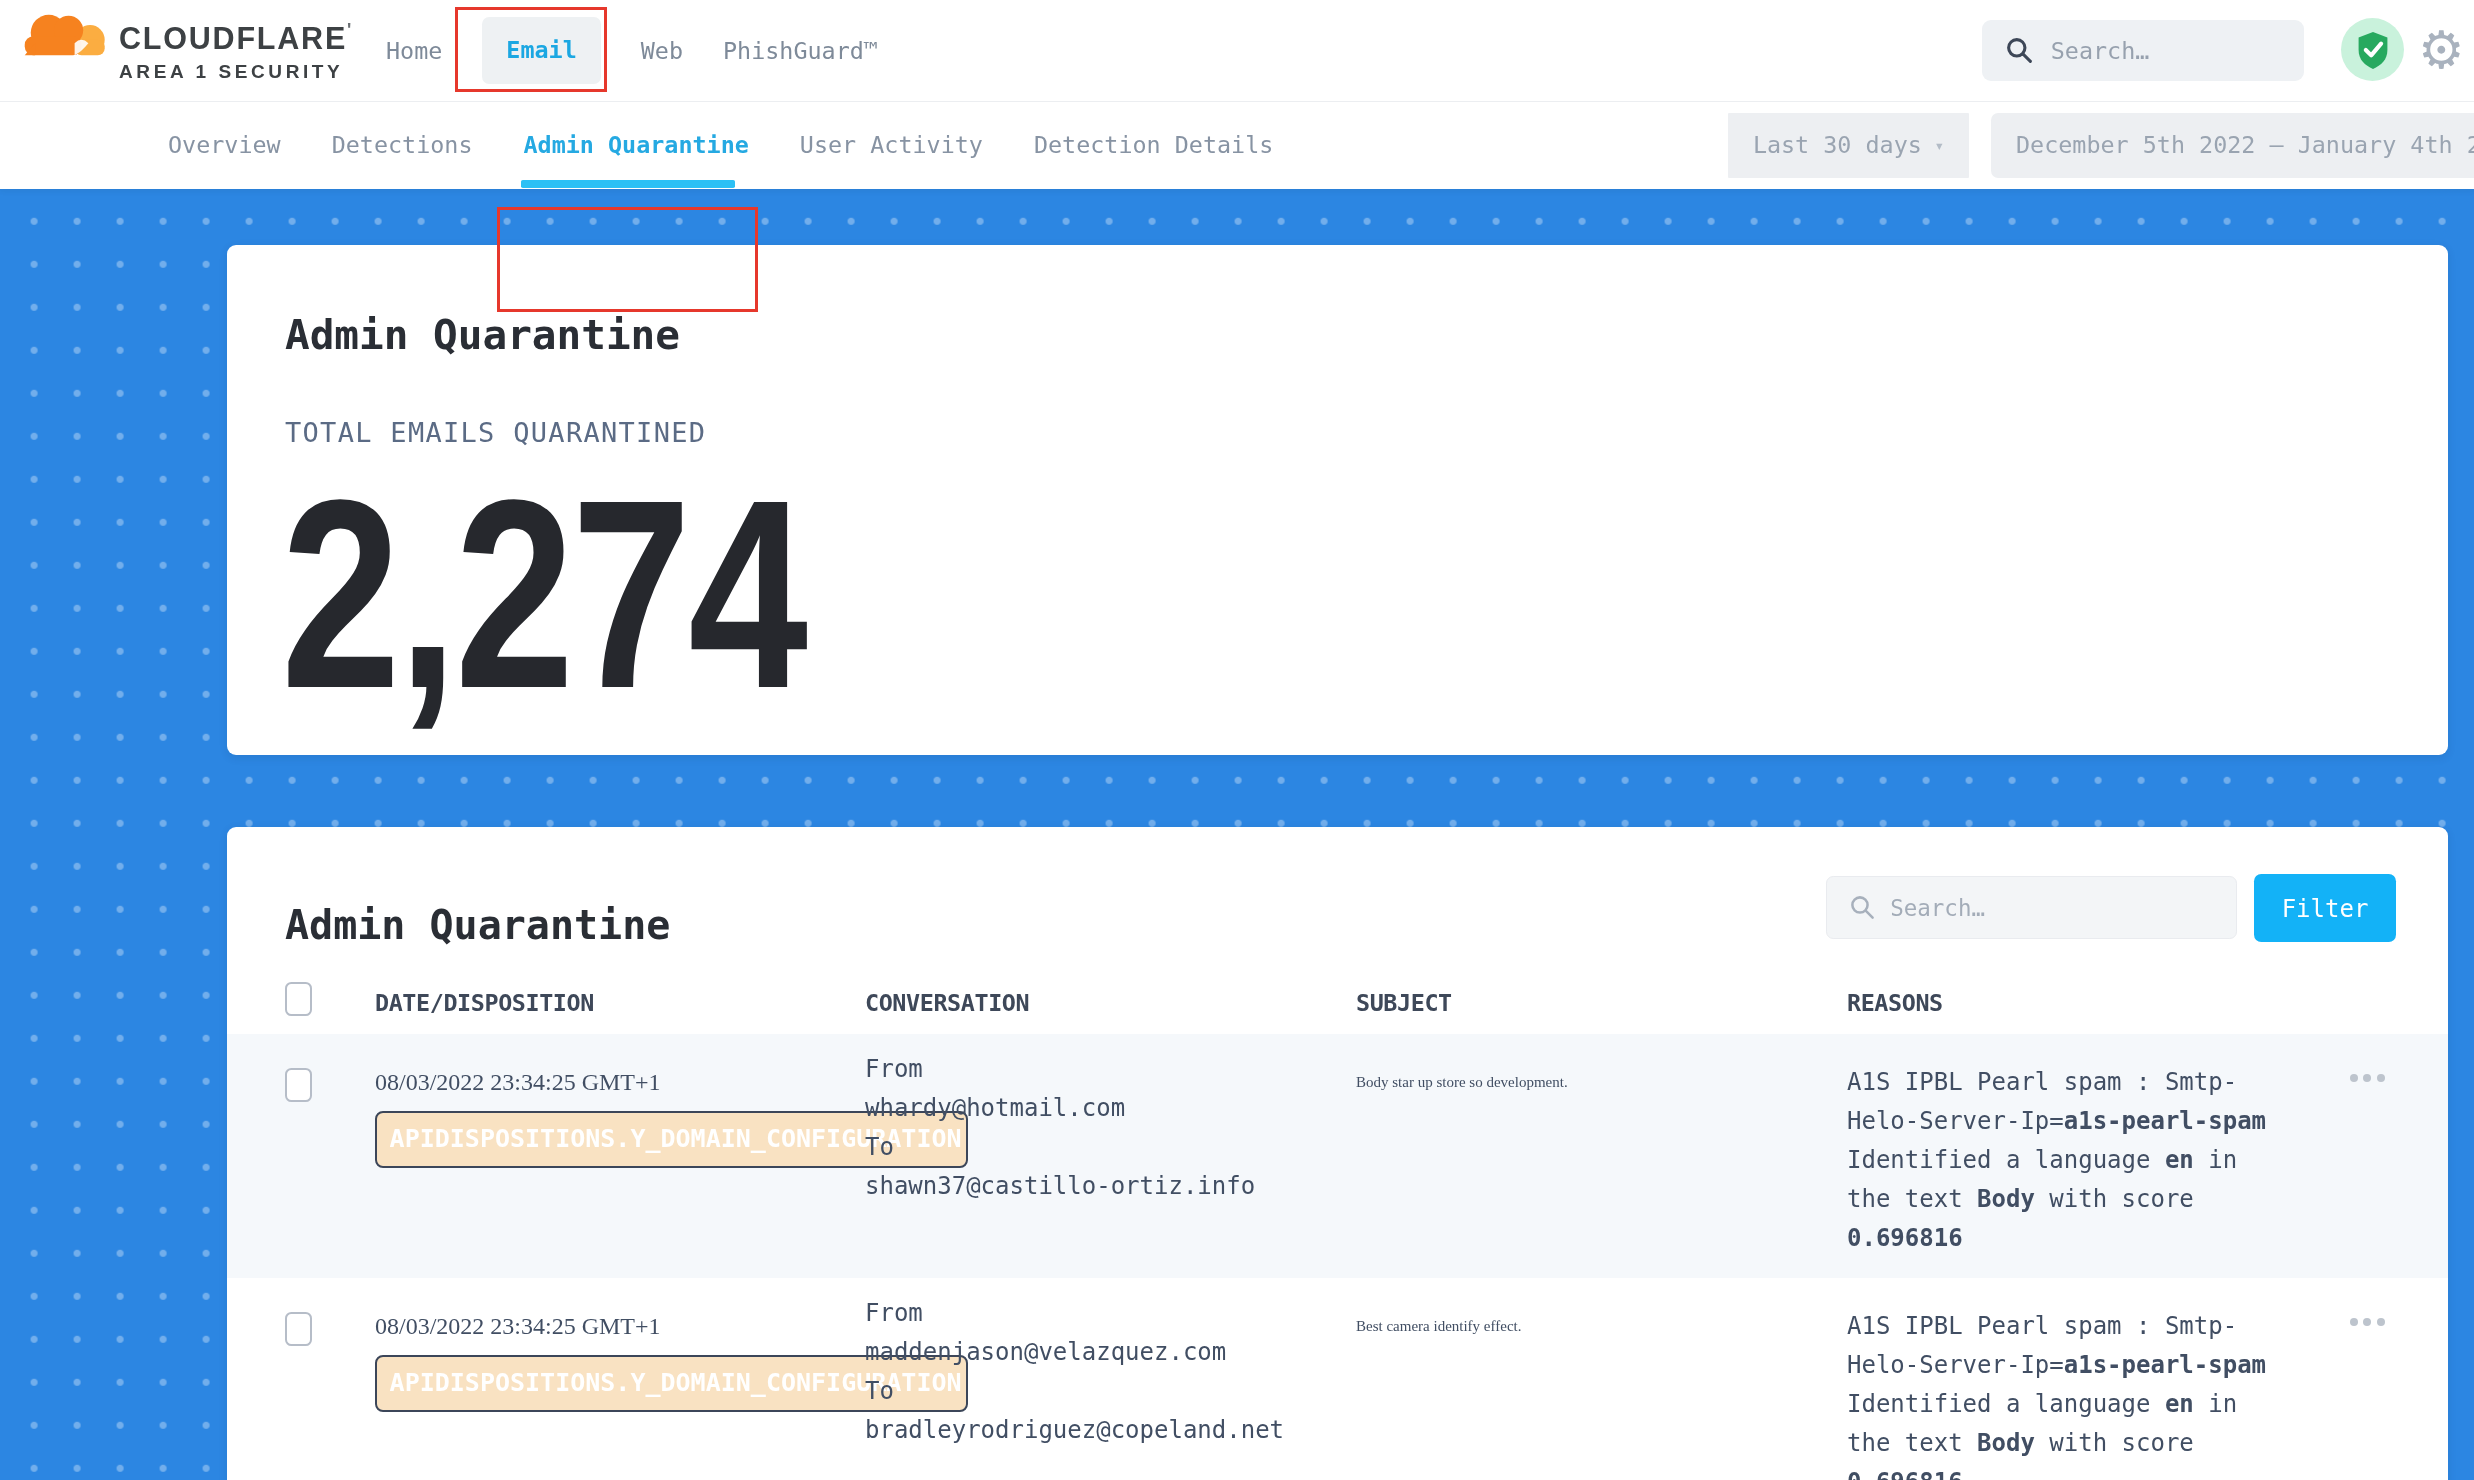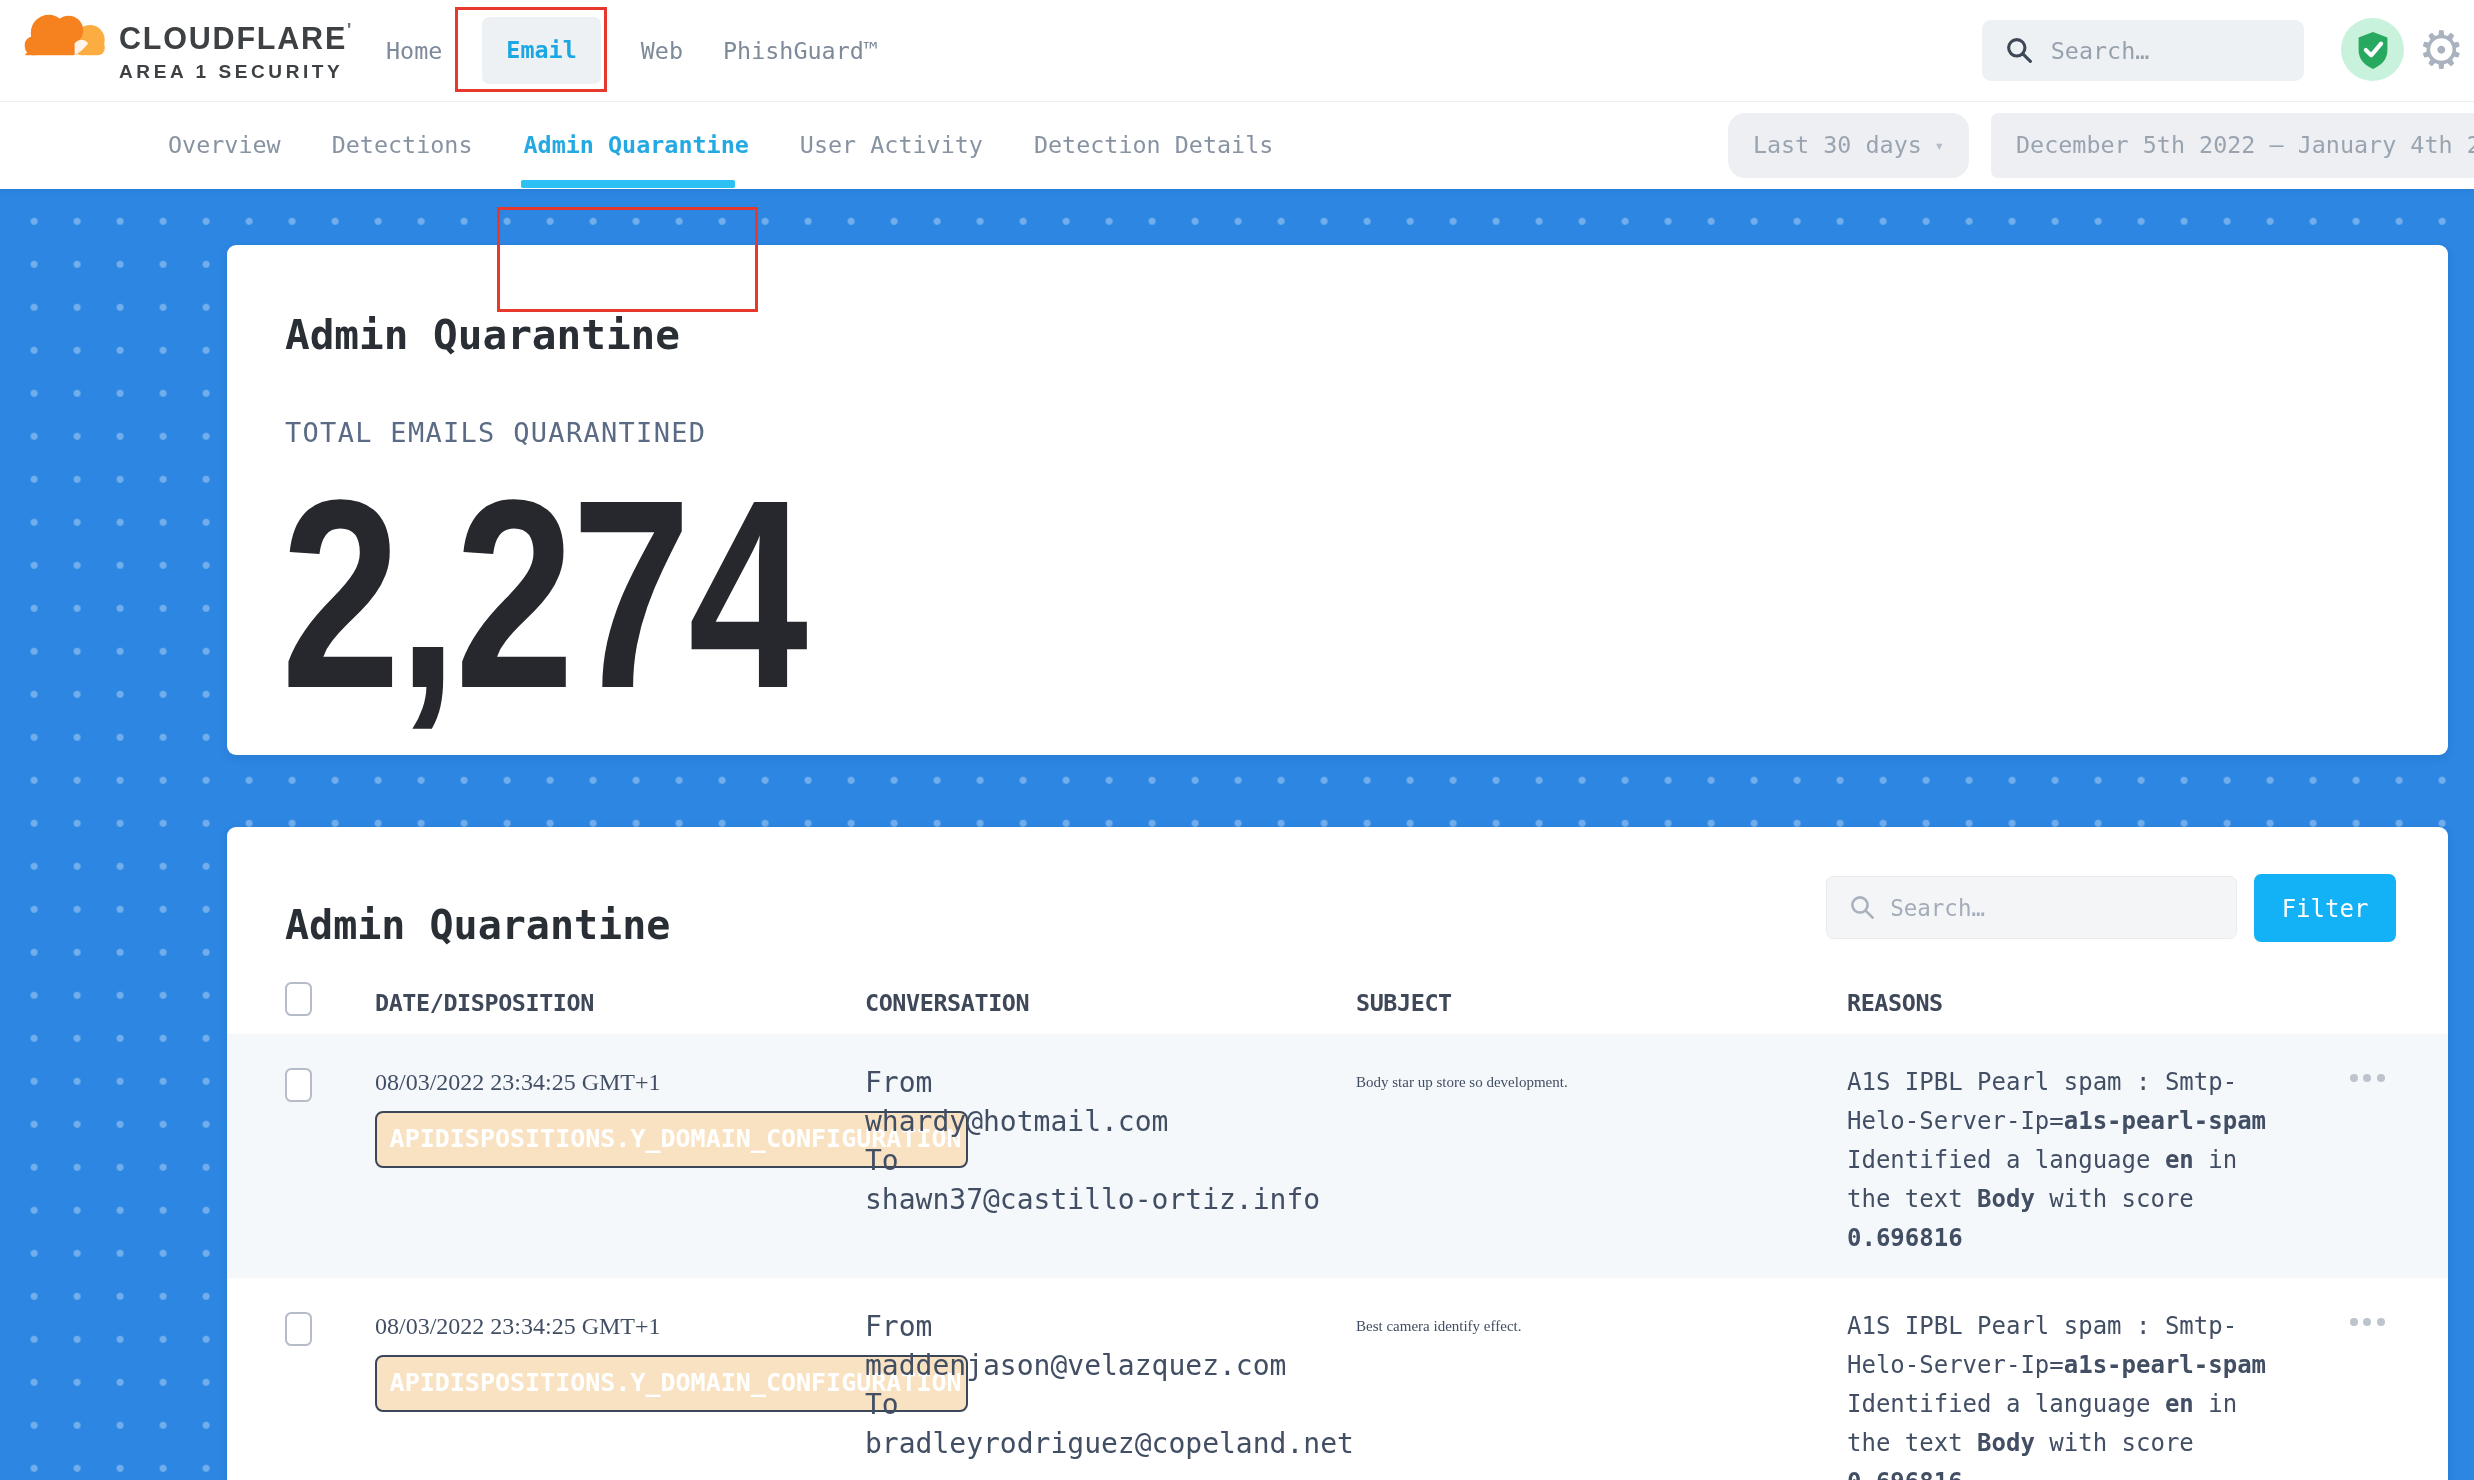--- a/index.html
+++ b/index.html
@@ -25,21 +25,21 @@
   .searchbox input{border:none;outline:none;background:transparent;font-family:"DejaVu Sans Mono",monospace;font-size:23.4px;color:#5b6678;width:216px;}
   .searchbox input::placeholder{color:#97a1ae;}
   .shieldwrap{position:absolute;left:2341px;top:18px;width:63px;height:63px;border-radius:50%;background:#c9f2dc;display:flex;align-items:center;justify-content:center;}
   .gear{position:absolute;left:2418px;top:14.4px;font-size:52px;color:#a9b2be;font-family:"DejaVu Sans",sans-serif;line-height:72px;}
   
   .subbar{position:absolute;left:0;top:101px;width:2475px;height:88px;background:#fff;z-index:15;box-shadow:0 2.7px 5.4px rgba(30,45,60,.08);}
   .tabs{position:absolute;left:168px;top:0;height:88px;display:flex;align-items:center;gap:51px;font-size:23.4px;color:#8793a3;}
   .tab{white-space:nowrap;}
   .tab.active{color:#25a9e2;font-weight:bold;}
   .tab-underline{position:absolute;left:521px;top:79px;width:214px;height:8px;background:#2cc0f5;border-radius:1.8px;}
-  .rangebtn{position:absolute;left:1728px;top:11.7px;width:241px;height:65px;border-radius:17px;background:#edeff2;color:#9aa4b1;font-size:23.4px;display:flex;align-items:center;justify-content:center;gap:12.6px;}
+  .rangebtn{position:absolute;left:1728px;top:11.7px;width:241px;height:65px;border-radius:1px;background:#edeff2;color:#9aa4b1;font-size:23.4px;display:flex;align-items:center;justify-content:center;gap:12.6px;}
   .rangebtn .caret{font-size:16px;color:#b3bcc7;}
   .daterange{position:absolute;left:1991px;top:11.7px;width:557px;height:65px;border-radius:7.2px;background:#edeff2;color:#9aa4b1;font-size:23.4px;line-height:65px;padding-left:25px;box-sizing:border-box;white-space:nowrap;overflow:hidden;}
   
   .canvas{position:absolute;left:0;top:189px;width:2475px;height:1292px;
     background-color:#2c86e2;
     background-image:radial-gradient(rgba(255,255,255,0.33) 3.1px,rgba(255,255,255,0) 4px);
     background-size:43px 43px;background-position:12.6px 10.8px;}
   .card{position:absolute;left:227px;width:2221px;background:#fff;border-radius:9px;box-shadow:0 2.7px 9px rgba(20,40,70,.10);}
   .card1{top:56px;height:510px;}
   .card2{top:638px;height:844px;}
@@ -58,21 +58,21 @@
   .thead{position:absolute;left:0;top:155px;width:2221px;height:51px;}
   .th{position:absolute;top:7.2px;font-size:23.4px;font-weight:bold;color:#3e4859;letter-spacing:-0.4px;white-space:nowrap;}
   .cb{position:absolute;width:27px;height:34px;border:2.7px solid #b6bdc8;border-radius:6.3px;background:#fff;box-sizing:border-box;}
   .thead .cb{left:58px;top:0;}
   .row{position:absolute;left:0;width:2221px;}
   .row1{top:207px;height:244px;background:#f5f8fb;}
   .row2{top:451px;height:413px;background:#fff;}
   .row .cb{left:58px;top:34px;}
   .col-date{position:absolute;left:148px;top:29px;font-size:24px;line-height:39px;white-space:nowrap;font-family:Liberation Serif, serif;}
   .badge{position:absolute;left:148px;top:77px;width:593px;height:57px;border-radius:8px;background:#f9e2c2;border:2.7px solid #3c4659;box-sizing:border-box;color:#fff;font-weight:bold;font-size:25px;line-height:52px;padding-left:12.6px;white-space:nowrap;overflow:visible;}
-  .col-conv{position:absolute;left:638px;top:29px;font-size:28px;line-height:39px;}
+  .col-conv{position:absolute;left:638px;top:16px;font-size:24px;line-height:39px;}
   .col-subj{position:absolute;left:1129px;top:29px;width:431px;font-size:15px;line-height:39px;font-family:Liberation Serif, serif;}
   .col-reasons{position:absolute;left:1620px;top:29px;width:431px;font-size:24px;line-height:39px;}
   .col-reasons .b{font-weight:bold;}
   .more{position:absolute;left:2123px;top:40px;display:flex;gap:5.4px;cursor:pointer;}
   .more i{width:8px;height:8px;border-radius:50%;background:#bdc4cd;display:block;}
 </style>
 </head>
 <body>
 
 <div id="app">

